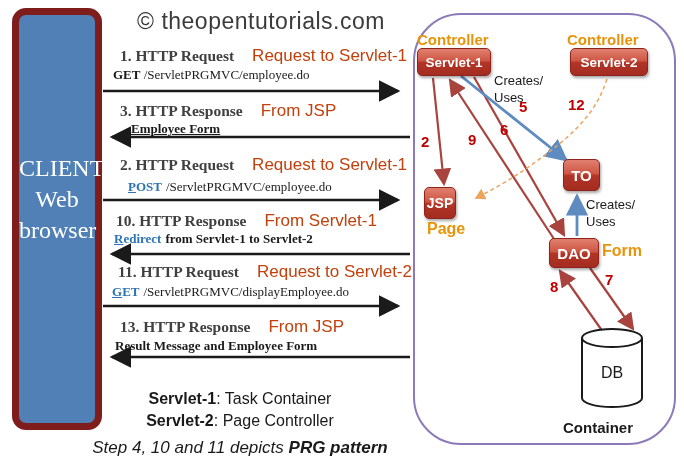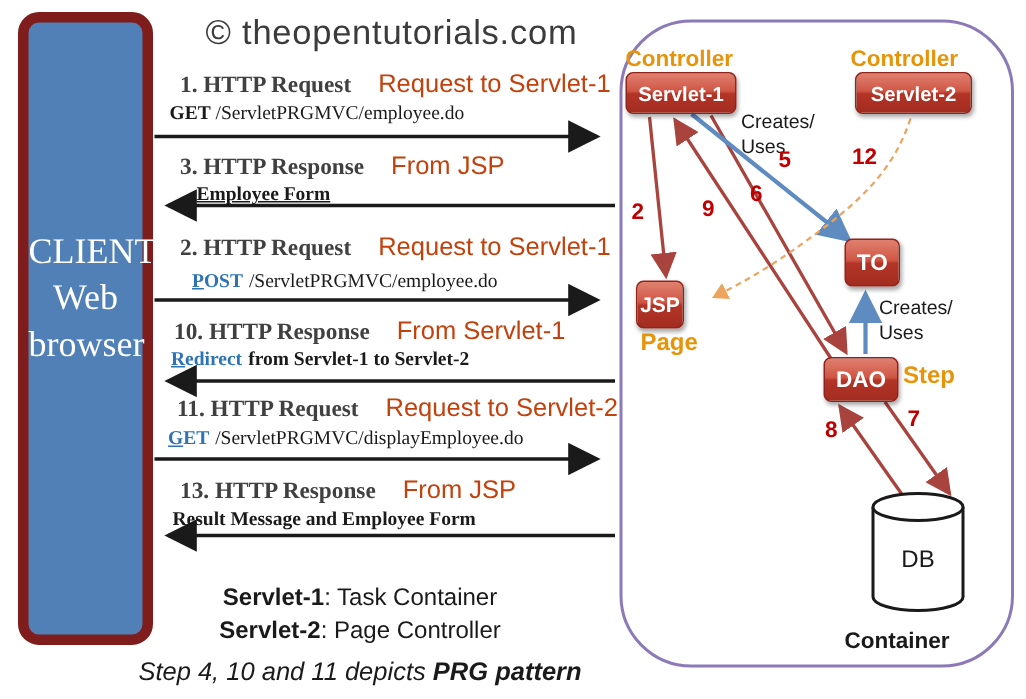--- a/index.html
+++ b/index.html
@@ -184,21 +184,21 @@
 
   <div class="redbox" style="left:424px;top:187px;width:32px;height:32px;font-size:14px;">JSP</div>
   <div class="role" style="left:427px;top:220px;font-size:16px;">Page</div>
 
   <div class="note-black" style="left:586px;top:196px;">
     <div>Creates/</div>
     <div>Uses</div>
   </div>
 
   <div class="redbox" style="left:549px;top:238px;width:50px;height:30px;font-size:15px;">DAO</div>
-  <div class="role" style="left:602px;top:242px;font-size:16px;">Step</div>
+  <div class="role" style="left:602px;top:242px;font-size:16px;">Form</div>
 
   <div class="stepnum" style="left:550px;top:278px;">8</div>
   <div class="stepnum" style="left:605px;top:271px;">7</div>
 
   <div class="abs b" style="left:563px;top:419px;font-size:15px;color:#1a1a1a;">Container</div>
 
   <div class="legend" style="top:390px;">
     <span class="b">Servlet-1</span><span>: Task Container</span>
   </div>
   <div class="legend" style="top:412px;">

